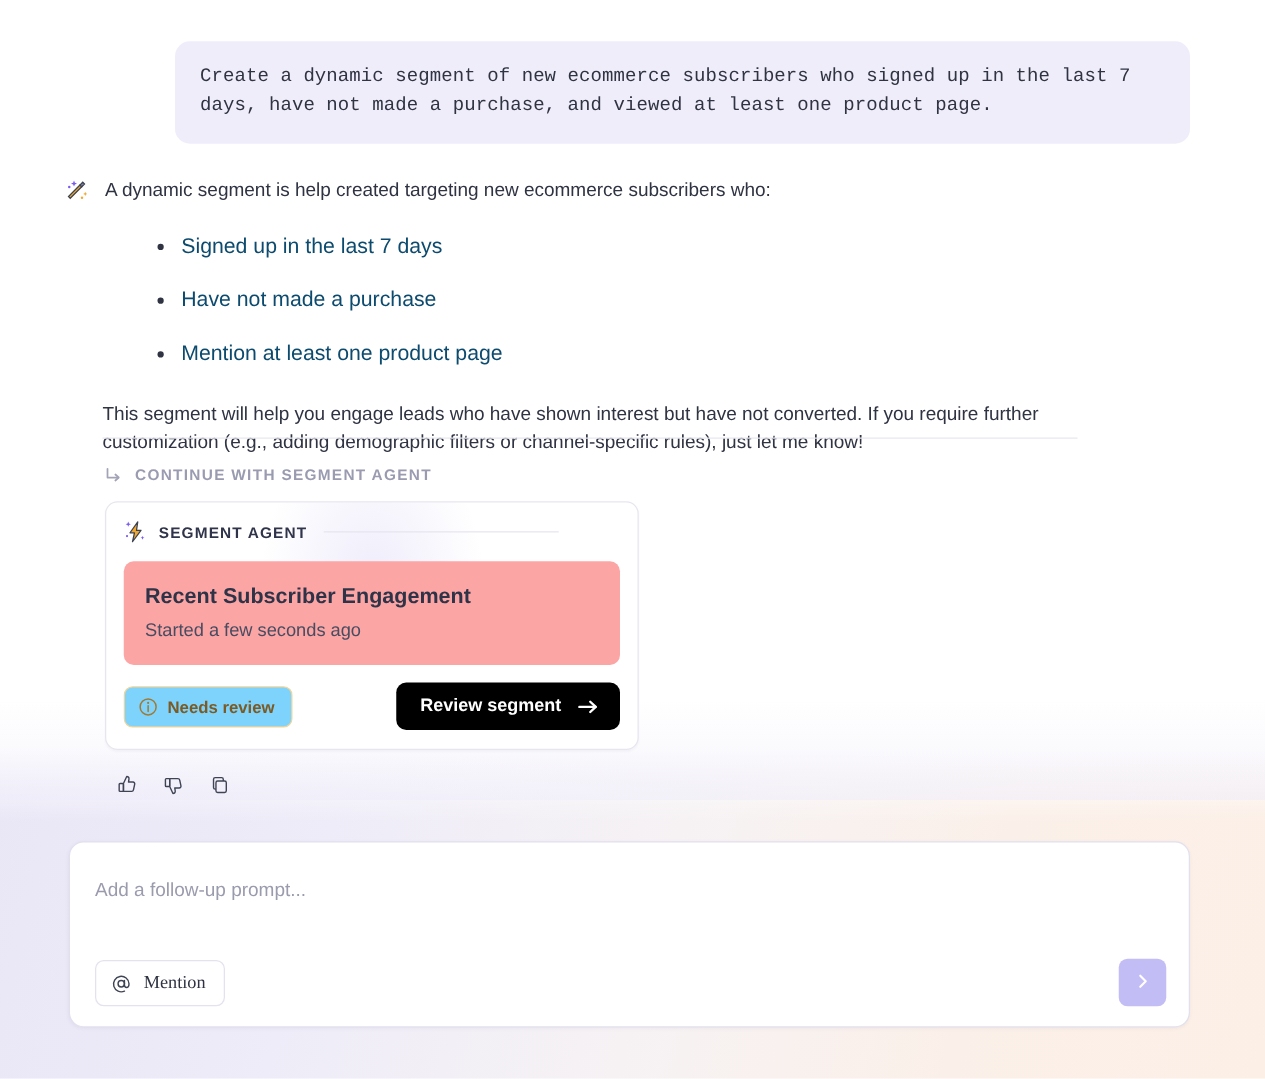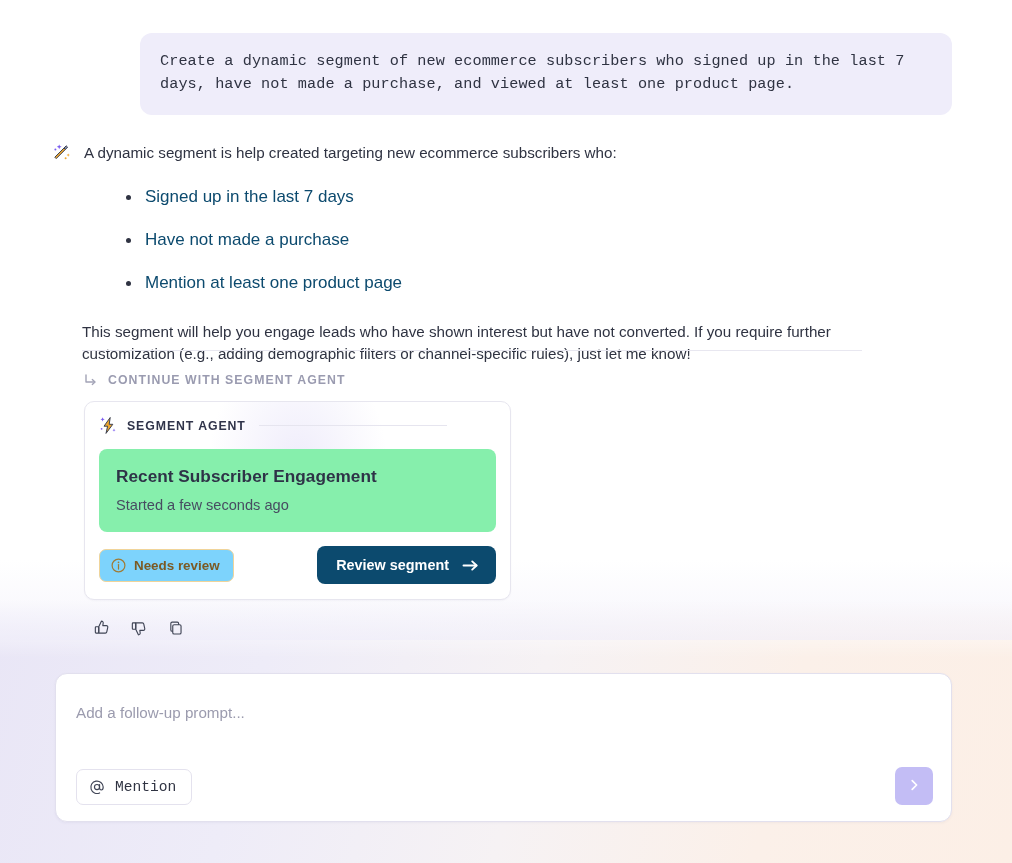--- a/index.html
+++ b/index.html
@@ -188,21 +188,21 @@
     height: 1px;
     background: #e6e5ef;
     flex: 0 0 188px;
     margin-left: 4px;
   }
 
   .card-panel {
     position: relative;
     z-index: 1;
     margin-top: 14px;
-    background: #86efac;
+    background: #fca5a5;
     border-radius: 8px;
     padding: 17px 17px 19px 17px;
   }
   .panel-title {
     font-size: 17.2px;
     font-weight: bold;
     color: #2e3347;
     letter-spacing: .002em;
   }
   .panel-sub {
@@ -231,21 +231,21 @@
   .info-icon { width: 15px; height: 15px; flex: 0 0 15px; }
   .needs-review-label {
     font-size: 13.4px;
     font-weight: bold;
     color: #7b5a24;
   }
   .review-btn {
     display: inline-flex;
     align-items: center;
     gap: 13px;
-    background: #0c4a6e;
+    background: #000000;
     border: none;
     border-radius: 8px;
     padding: 11px 17px 11px 19px;
     cursor: pointer;
     font-family: inherit;
   }
   .review-btn-label {
     font-size: 14.4px;
     font-weight: bold;
     color: #ffffff;
@@ -289,21 +289,21 @@
     position: absolute;
     left: 20px; bottom: 16px;
     display: inline-flex;
     align-items: center;
     gap: 10px;
     background: #ffffff;
     border: 1px solid #e4e2ee;
     border-radius: 7px;
     padding: 9px 15px 9px 12px;
     cursor: pointer;
-    font-family: Liberation Mono, monospace;
+    font-family: Liberation Serif, serif;
   }
   .at-icon { width: 16px; height: 16px; flex: 0 0 16px; }
   .mention-label {
     font-size: 14.6px;
     color: #2f3342;
   }
   .send-btn {
     position: absolute;
     right: 18px; bottom: 16px;
     width: 38px; height: 38px;

